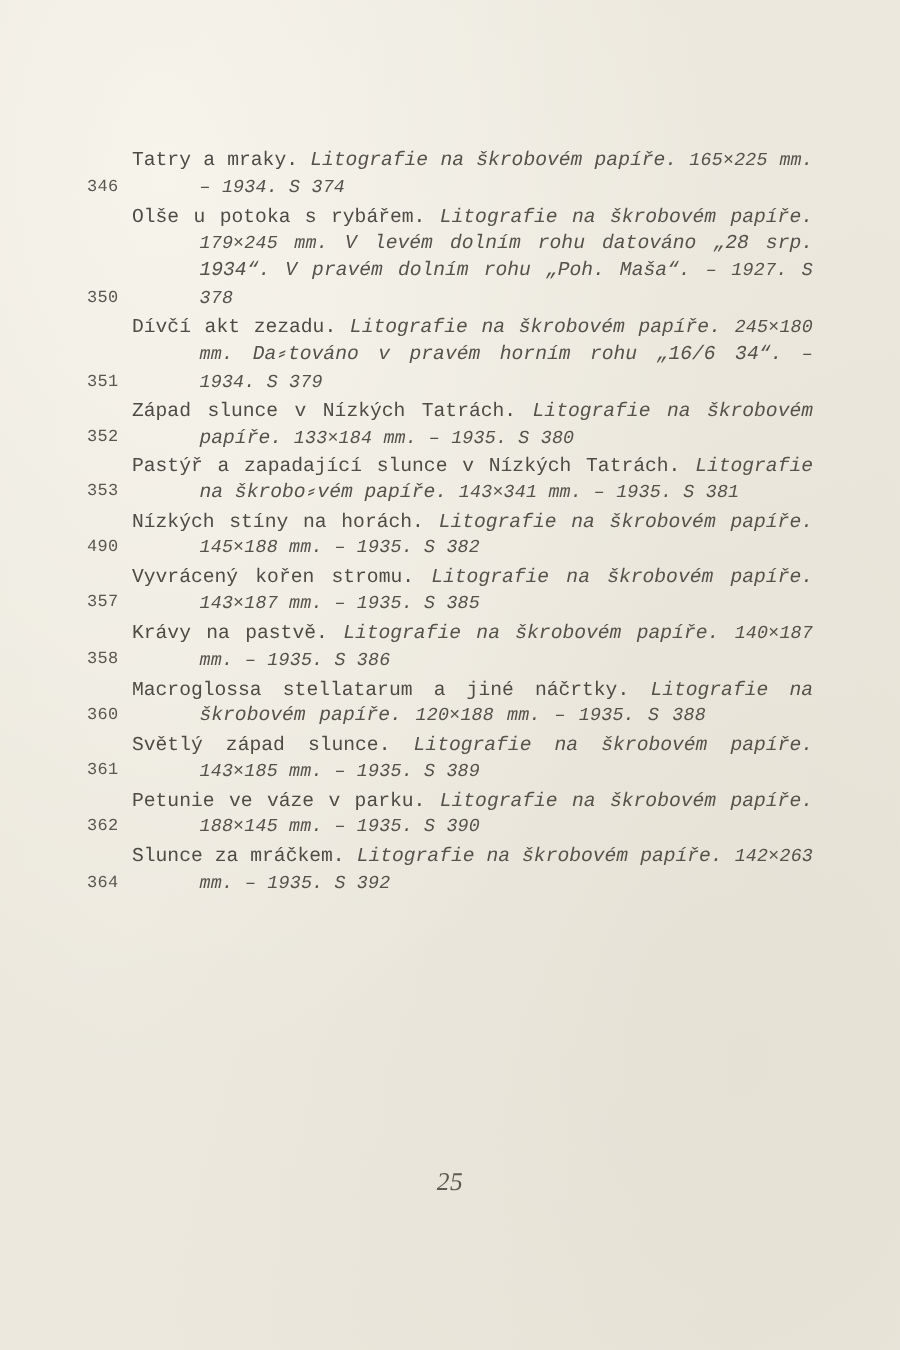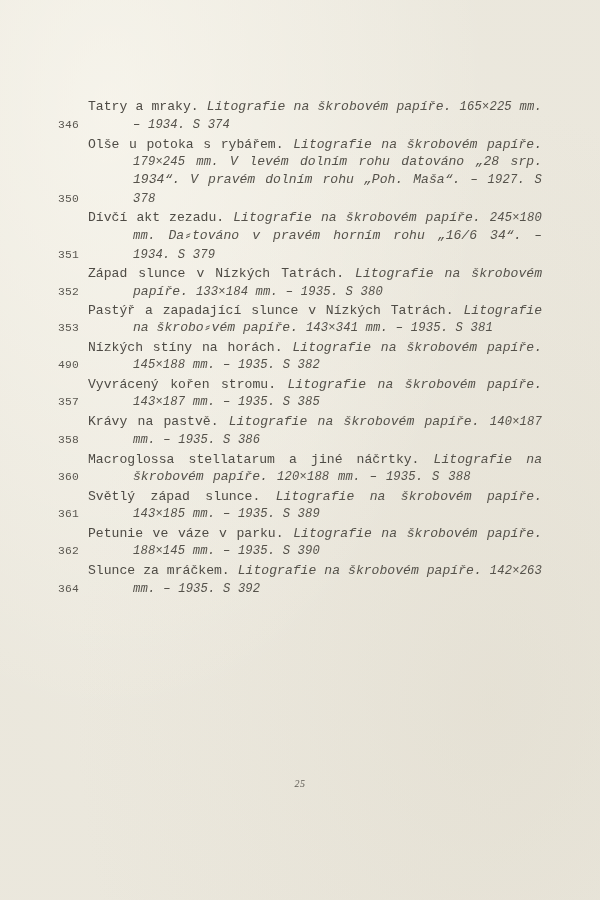--- a/index.html
+++ b/index.html
@@ -85,21 +85,21 @@
   }
   .entry-body.looser {
     word-spacing: 0.30em;
   }
   .page-number {
     position: absolute;
     top: 778px;
     left: 0;
     width: 600px;
     text-align: center;
-    font-size: 10px;
+    font-size: 17px;
     font-style: italic;
     color: #5c5952;
     letter-spacing: 0.4px;
   }
 </style>
 </head>
 <body>
 
 <div class="paper-texture"></div>
 

